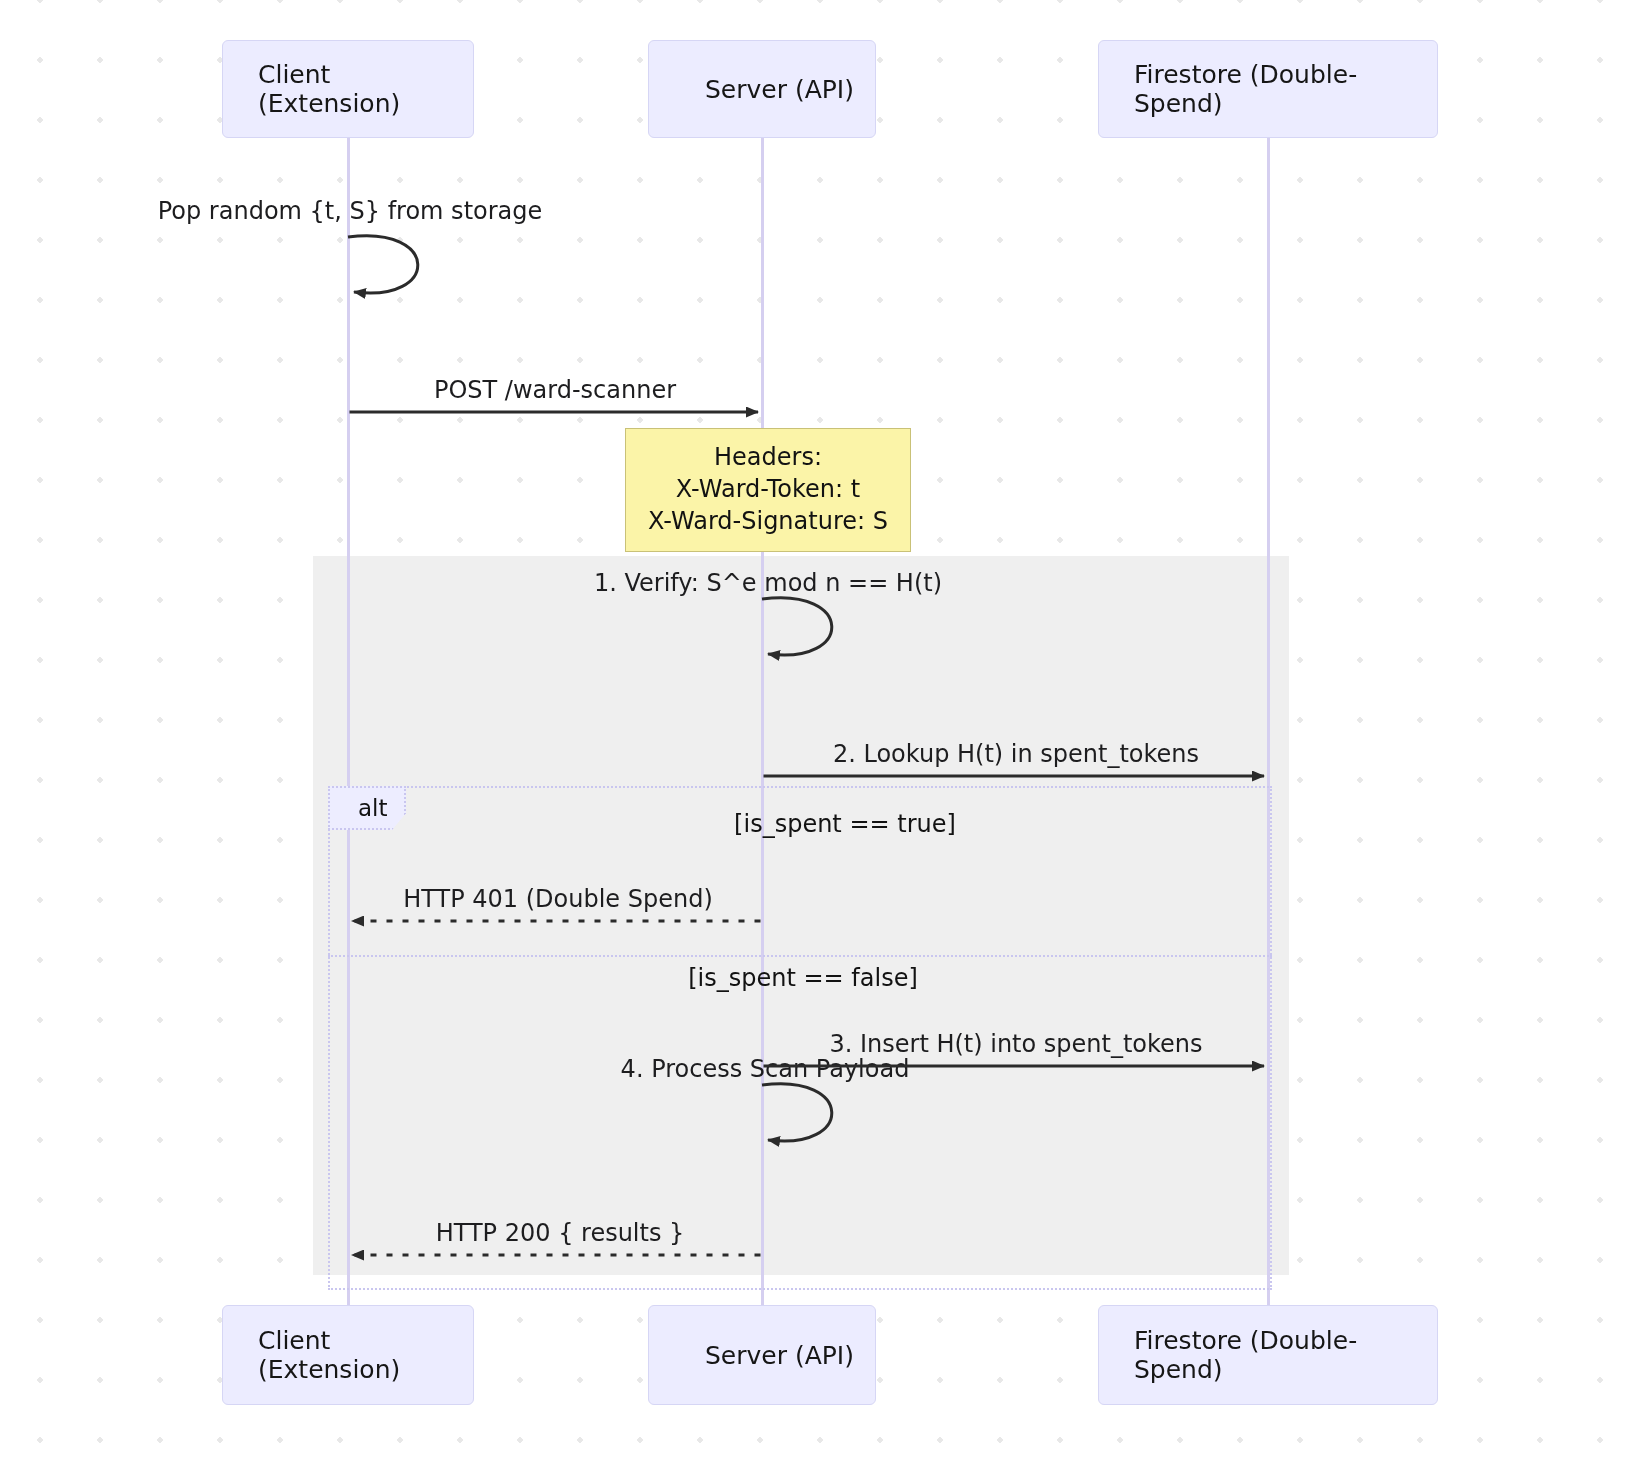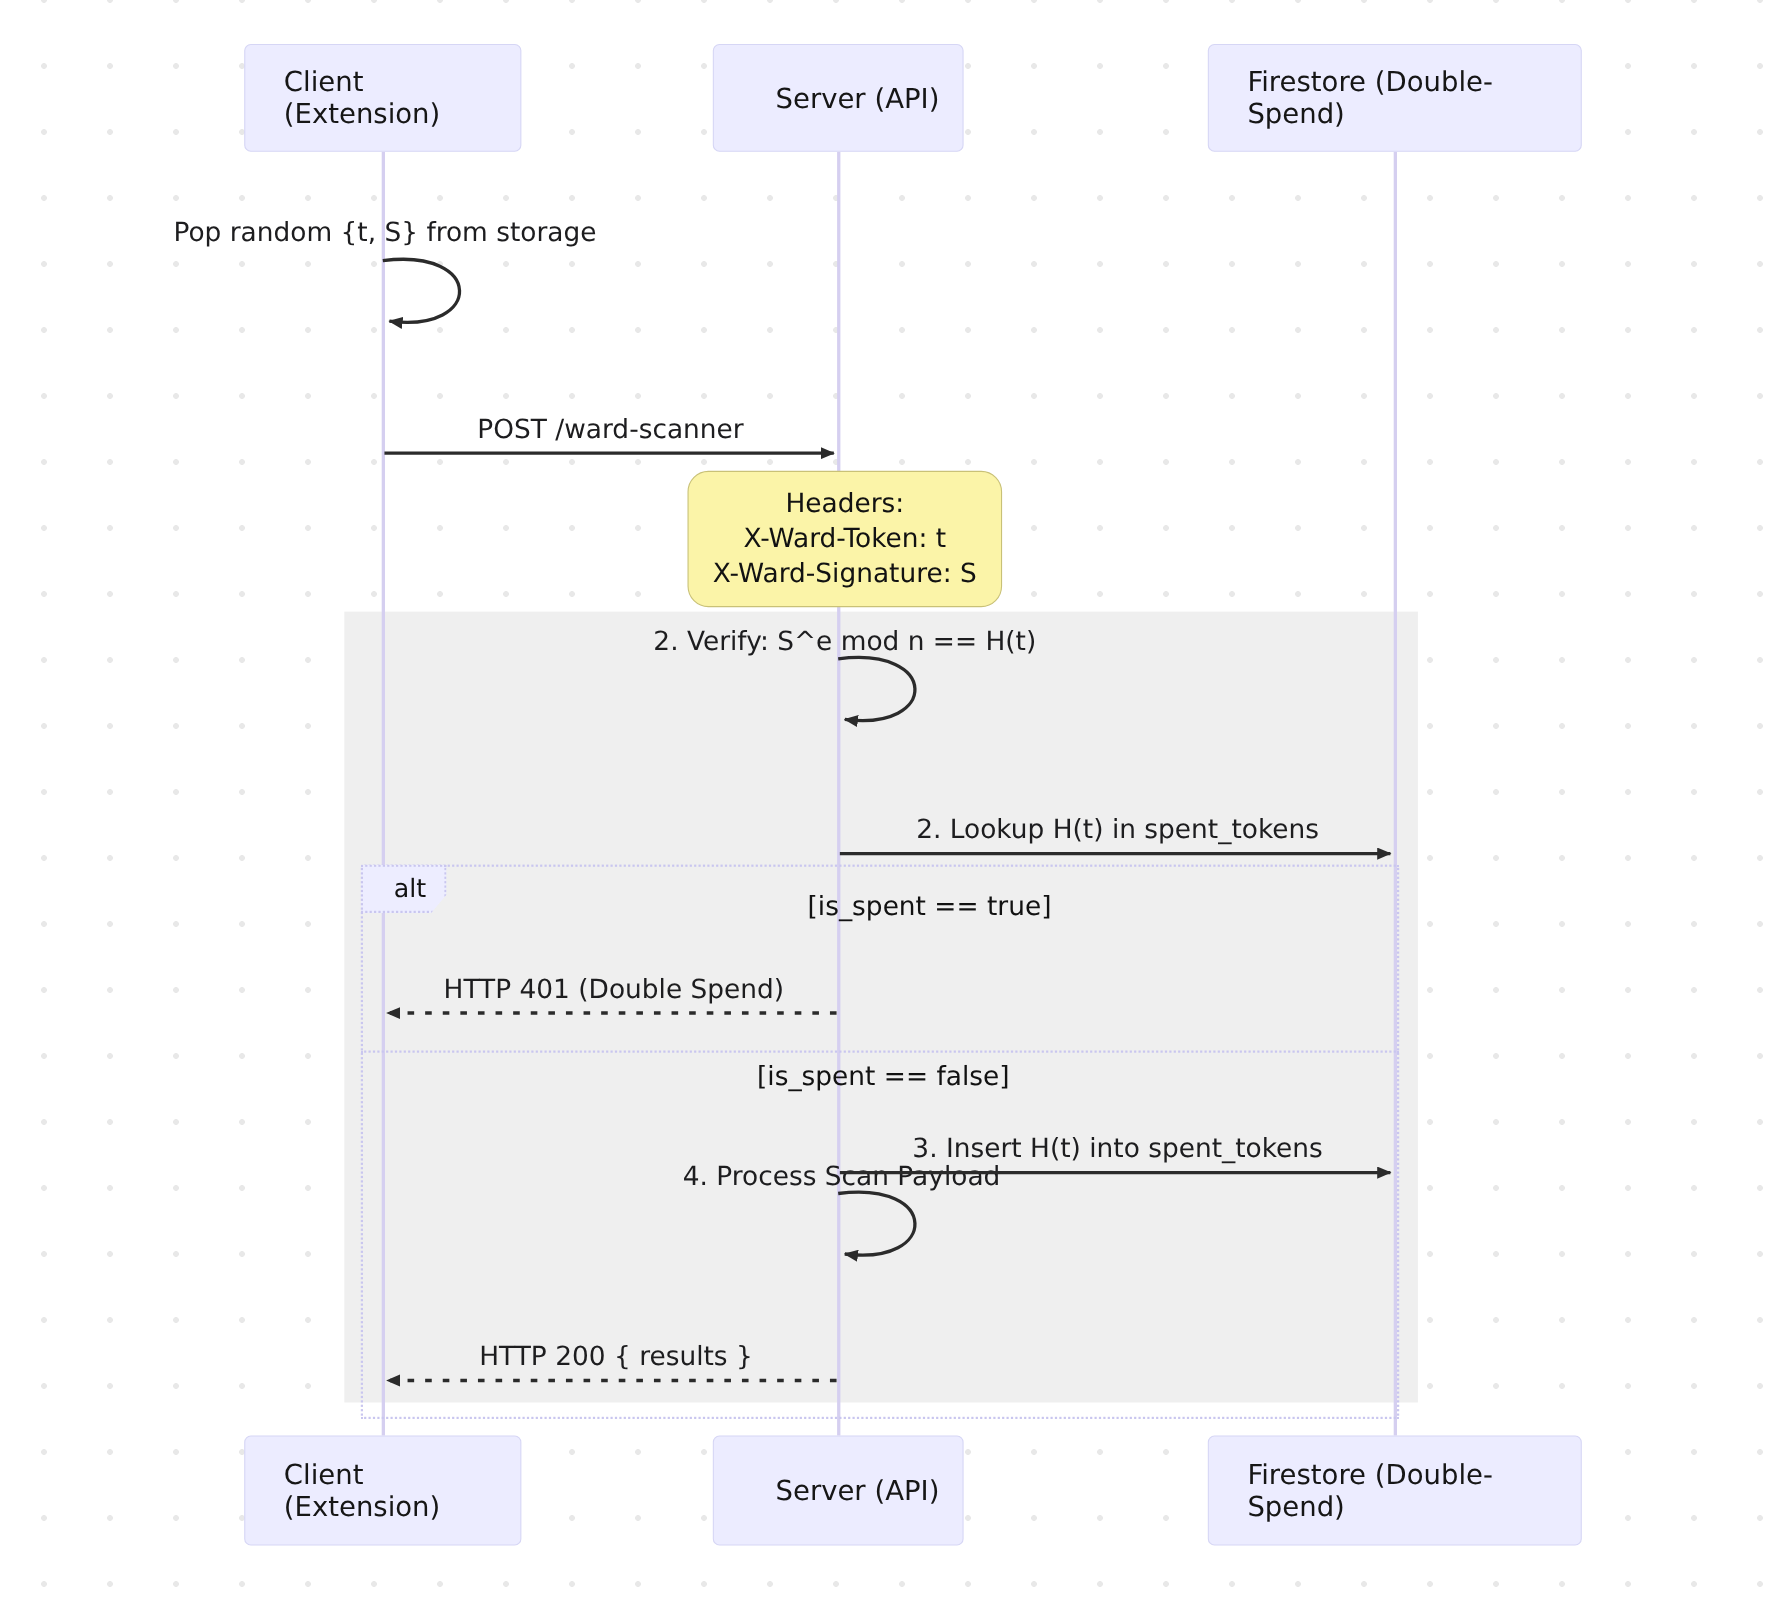--- a/index.html
+++ b/index.html
@@ -114,37 +114,37 @@
   <div class="actor-box" id="box-client-bot" style="left: 222px; top: 1305px; width: 252px; height: 100px;">
     <span>Client (Extension)</span>
   </div>
   <div class="actor-box" id="box-server-bot" style="left: 648px; top: 1305px; width: 228px; height: 100px;">
     <span>Server (API)</span>
   </div>
   <div class="actor-box" id="box-firestore-bot" style="left: 1098px; top: 1305px; width: 340px; height: 100px;">
     <span>Firestore (Double-Spend)</span>
   </div>
 
-  <div class="note" id="note-1" style="left: 625px; top: 428px; width: 286px; height: 124px; background: rgb(251, 244, 168); border-color: rgb(201, 193, 119); border-radius: 19px;">
+  <div class="note" id="note-1" style="left: 625px; top: 428px; width: 286px; height: 124px; background: rgb(251, 244, 168); border-color: rgb(201, 193, 119);">
     <span>Headers:</span>
     <span>X-Ward-Token: t</span>
     <span>X-Ward-Signature: S</span>
   </div>
 
   <div class="alt-frame" id="alt-frame" style="left: 328px; top: 786px; width: 944px; height: 504px; border-color: rgb(201, 198, 239);"></div>
   <div class="alt-divider" id="alt-div" style="left: 328px; top: 955px; width: 944px; border-top-color: rgb(201, 198, 239);"></div>
   <div class="alt-tag" id="alt-tag" style="left: 328px; top: 786px; width: 78px; height: 44px; border-color: rgb(201, 198, 239);">
     <span>alt</span>
   </div>
   <div class="cond-label" id="cond-0" style="left: 845px; top: 810px;">[is_spent == true]</div>
   <div class="cond-label" id="cond-1" style="left: 803px; top: 964px;">[is_spent == false]</div>
 
   <div class="msg-label" id="msg-0" style="left: 350px; top: 197px;">Pop random {t, S} from storage</div>
   <div class="msg-label" id="msg-1" style="left: 555px; top: 376px;">POST /ward-scanner</div>
-  <div class="msg-label" id="msg-2" style="left: 768px; top: 569px;">2. Verify: S^e mod n == H(t)</div>
+  <div class="msg-label" id="msg-2" style="left: 768px; top: 569px;">1. Verify: S^e mod n == H(t)</div>
   <div class="msg-label" id="msg-3" style="left: 1016px; top: 740px;">2. Lookup H(t) in spent_tokens</div>
   <div class="msg-label" id="msg-4" style="left: 558px; top: 885px;">HTTP 401 (Double Spend)</div>
   <div class="msg-label" id="msg-5" style="left: 1016px; top: 1030px;">3. Insert H(t) into spent_tokens</div>
   <div class="msg-label" id="msg-6" style="left: 765px; top: 1055px;">4. Process Scan Payload</div>
   <div class="msg-label" id="msg-7" style="left: 560px; top: 1219px;">HTTP 200 { results }</div>
 
   <svg class="overlay" id="arrows" xmlns="http://www.w3.org/2000/svg">
       <defs>
         <marker id="ah" markerWidth="13" markerHeight="11" refX="12" refY="5.5" orient="auto" markerUnits="userSpaceOnUse">
           <path d="M0,0 L13,5.5 L0,11 Z" fill="#2b2b2b"></path>

